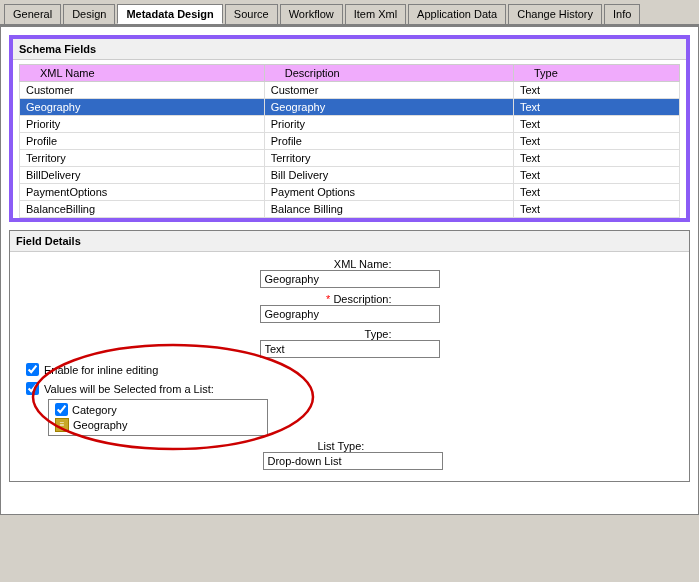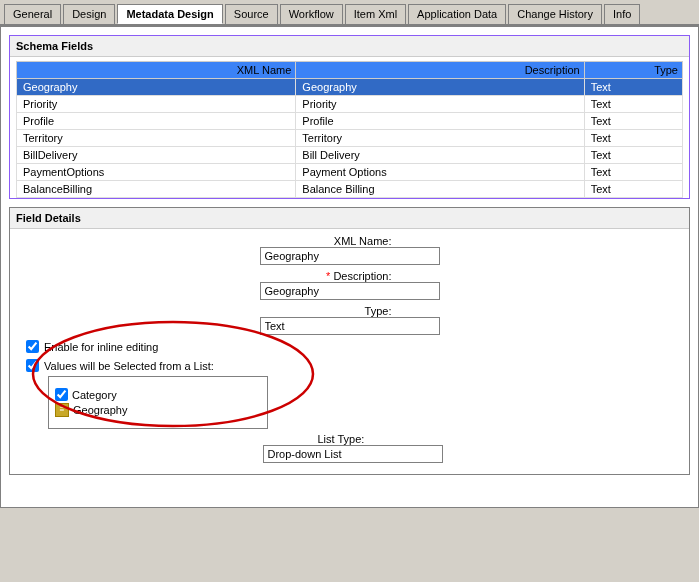--- a/index.html
+++ b/index.html
@@ -40,21 +40,21 @@
     
     .main-content {
       background: #ffffff;
       border: 1px solid #808080;
       margin: 0;
       padding: 8px;
     }
 
     
     .section-panel {
-      border: 1px solid #8b5cf6;
+      border: 4px solid #8b5cf6;
       margin-bottom: 8px;
       background: #fff;
     }
     .section-title {
       font-weight: bold;
       padding: 4px 6px;
       background: #f0f0f0;
       border-bottom: 1px solid #ccc;
       font-size: 11px;
     }
@@ -62,24 +62,24 @@
       padding: 6px;
     }
 
     
     .schema-table {
       width: 100%;
       border-collapse: collapse;
       font-size: 11px;
     }
     .schema-table th {
-      background: #3b82f6;
+      background: #f0abfc;
       border: 1px solid #ccc;
-      padding: 2px 4px;
-      text-align: right;
+      padding: 2px 20px;
+      text-align: left;
       font-weight: normal;
     }
     .schema-table td {
       border: 1px solid #ddd;
       padding: 2px 6px;
     }
     .schema-table tr.selected td {
       background: #316ac5;
       color: #fff;
     }
@@ -155,21 +155,21 @@
     
     .list-section {
       margin-top: 6px;
       padding-left: 6px;
     }
     .list-items-box {
       border: 1px solid #808080;
       margin-left: 22px;
       margin-top: 3px;
       margin-bottom: 4px;
-      padding: 10px 4px;
+      padding: 2px 4px;
       background: #fff;
       width: 220px;
     }
     .list-item-row {
       display: flex;
       align-items: center;
       padding: 1px 2px;
       font-size: 11px;
     }
     .list-item-row input[type="checkbox"] {
@@ -213,20 +213,25 @@
     <div class="section-content" style="padding: 4px 6px 0 6px;">
       <table class="schema-table">
         <thead>
           <tr>
             <th>XML Name</th>
             <th>Description</th>
             <th>Type</th>
           </tr>
         </thead>
         <tbody id="schema-tbody">
+        <tr>
+              <td>Customer</td>
+              <td>Customer</td>
+              <td>Text</td>
+            </tr>
             <tr class="selected">
               <td>Geography</td>
               <td>Geography</td>
               <td>Text</td>
             </tr>
             <tr>
               <td>Priority</td>
               <td>Priority</td>
               <td>Text</td>
             </tr>

